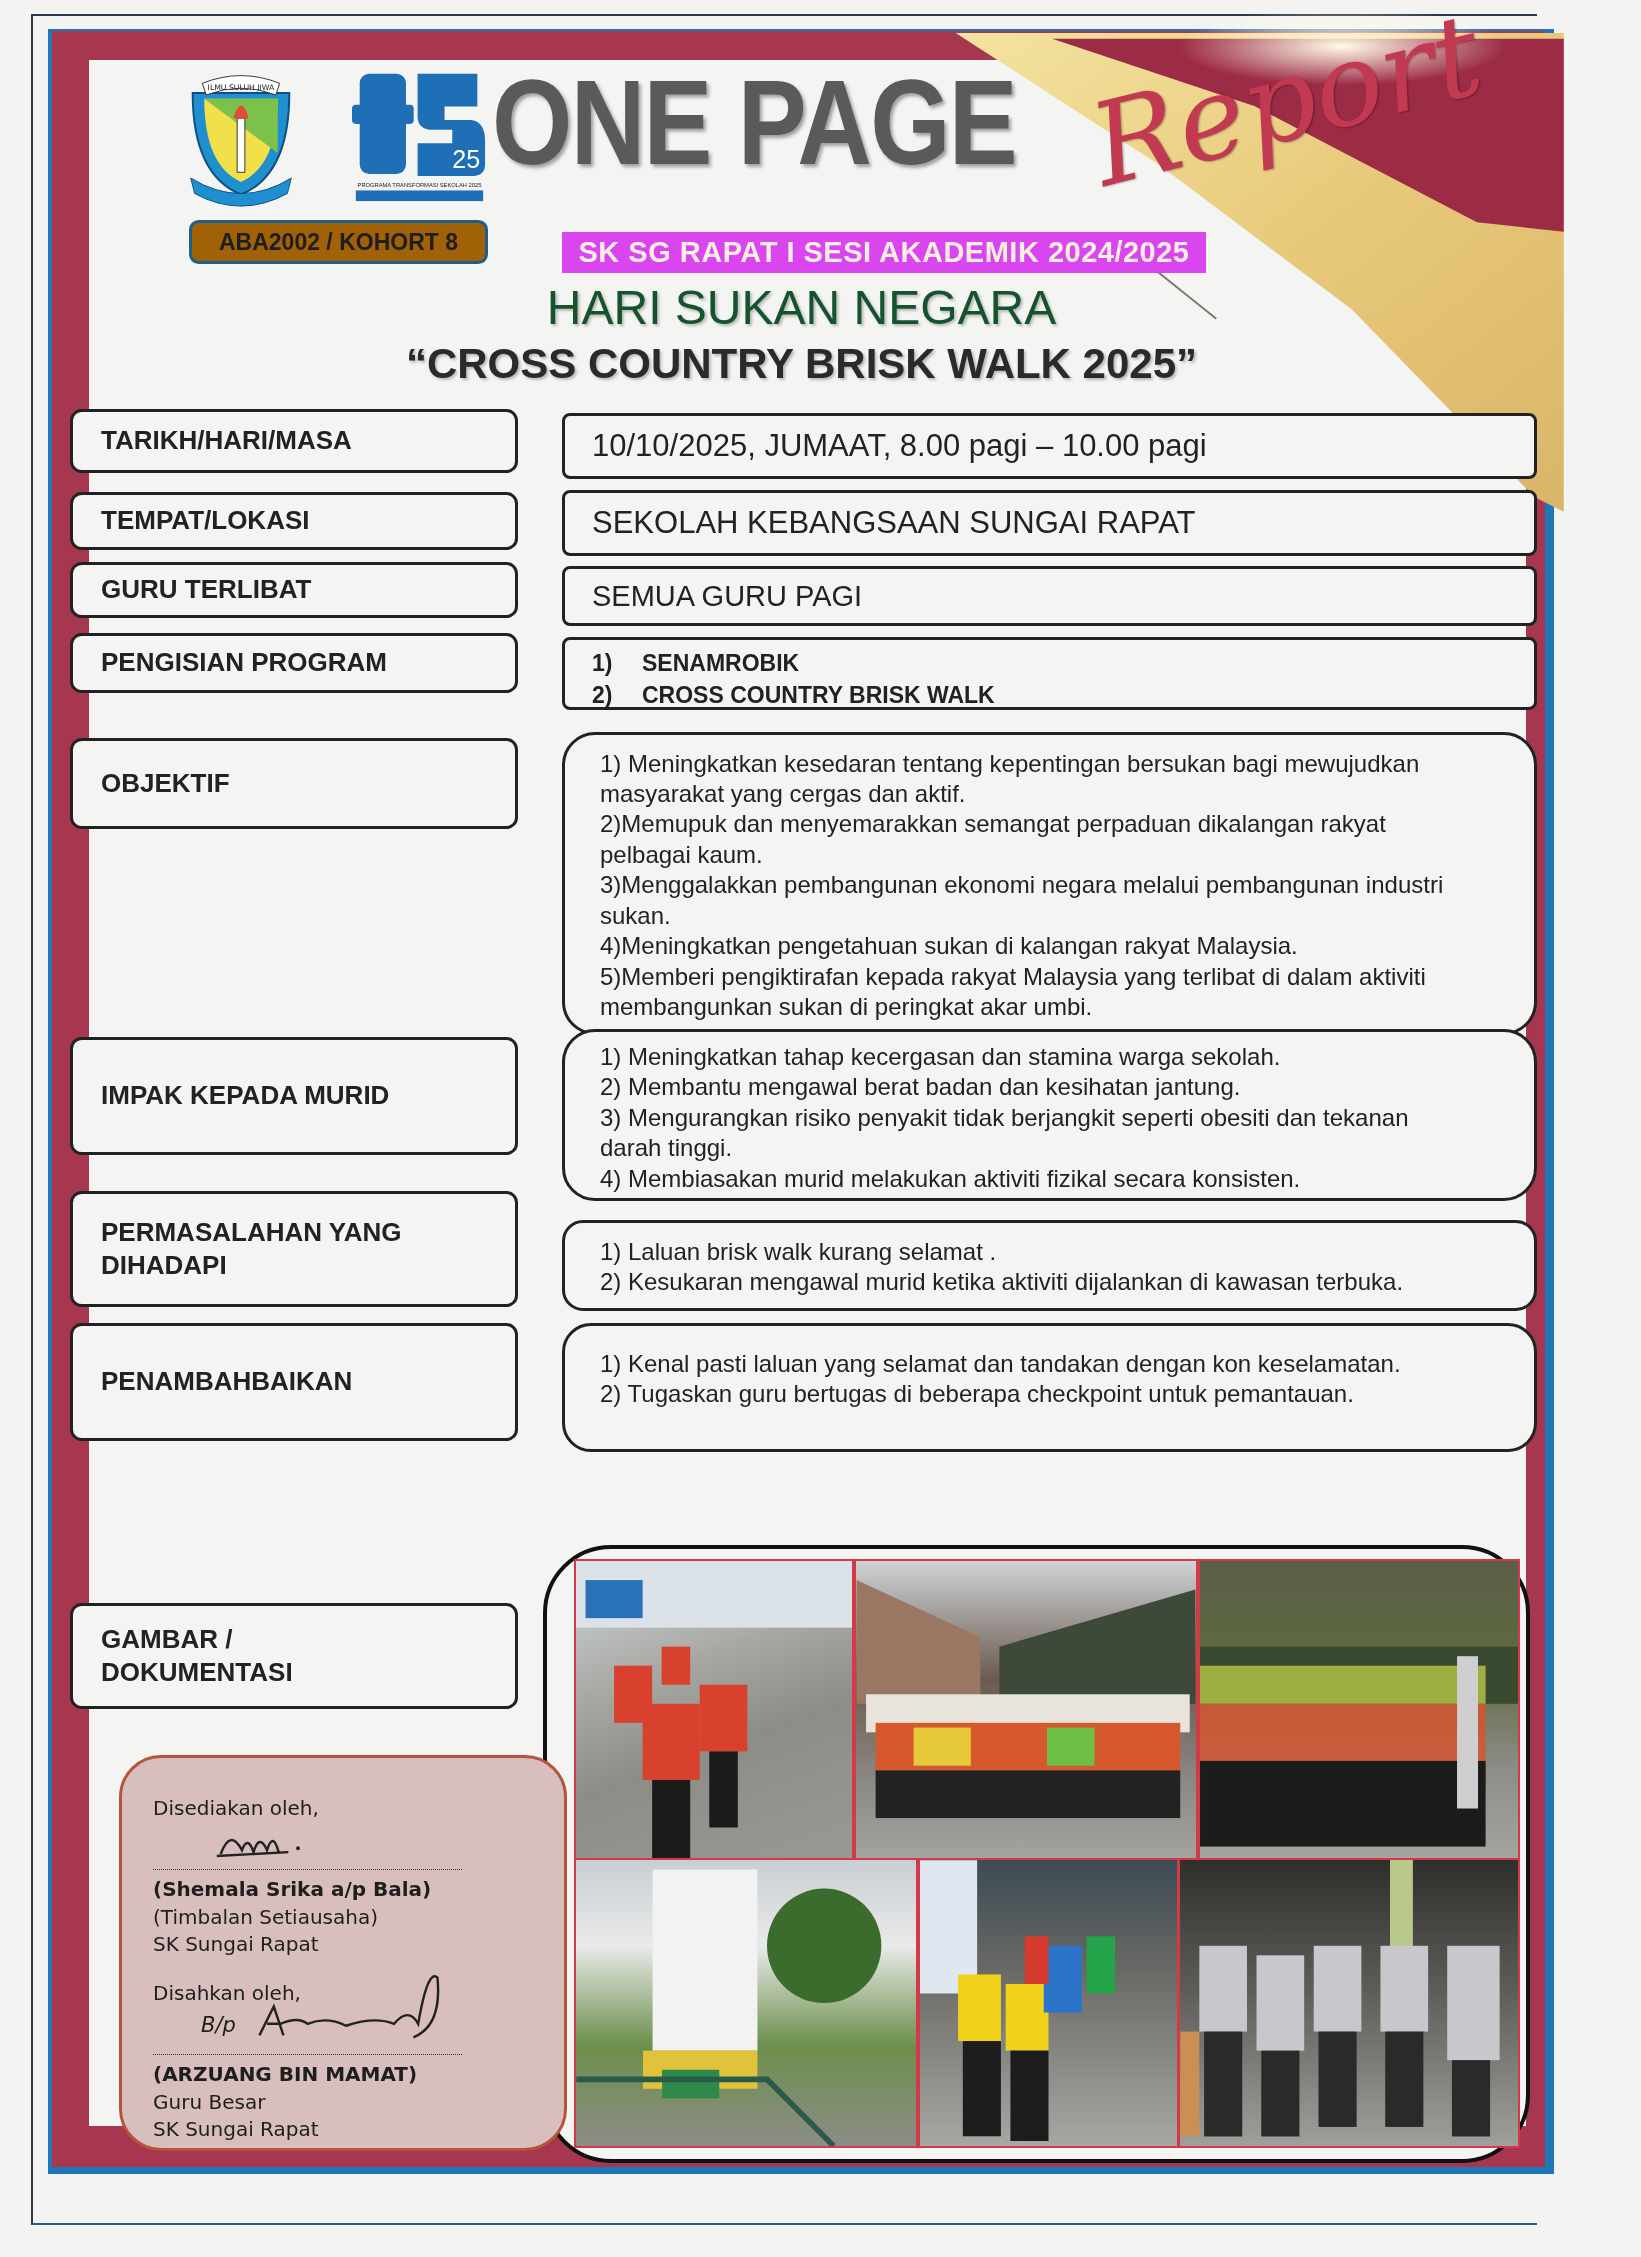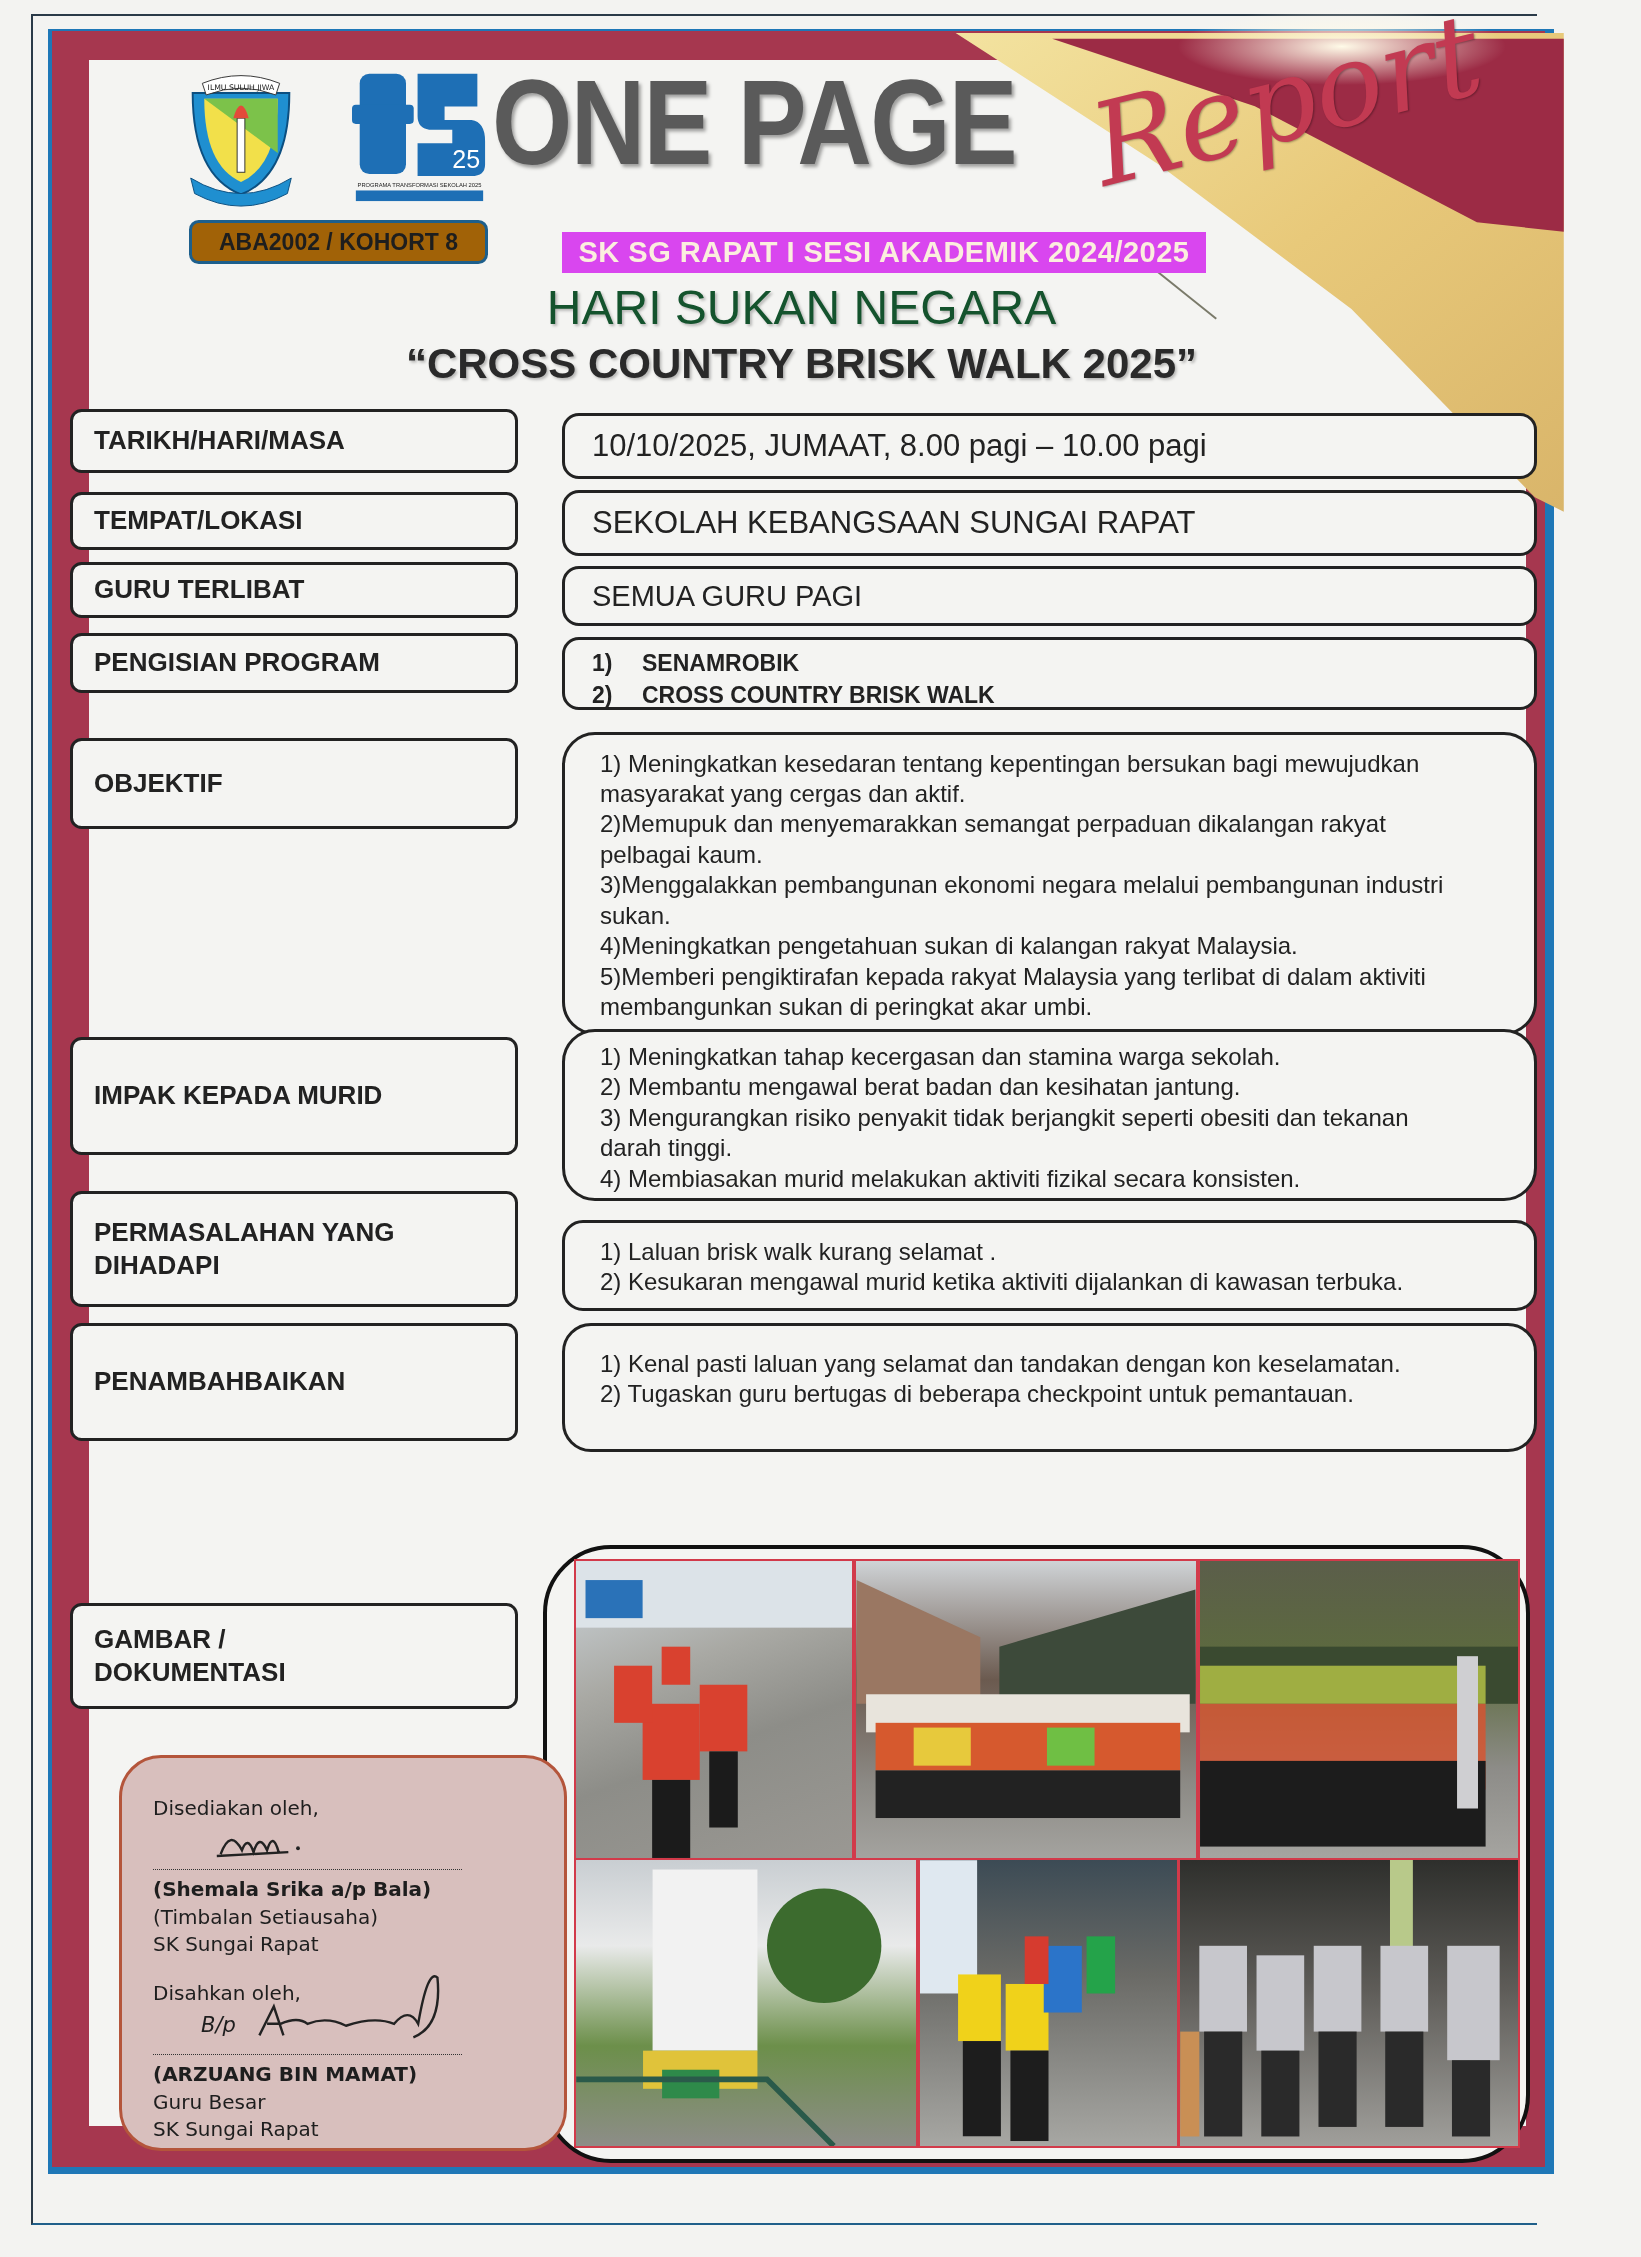--- a/index.html
+++ b/index.html
@@ -22,22 +22,22 @@
   #crest { left:183px; top:64px; width:116px; height:145px; }
   #ts-logo { left:352px; top:68px; width:135px; height:135px; }
   #one-page { left:492px; top:62px; font-family:"Liberation Sans", sans-serif; font-weight:bold; font-size:120px; letter-spacing:-1.9px; color:#5a5a5a; text-shadow:2.9px 2.9px 3.9px rgba(0,0,0,.35); transform:scaleX(0.86); transform-origin:left top; line-height:1; }
   #report-script { left:1081px; top:93px; font-family:"DejaVu Serif", serif; font-style:italic; font-size:114px; color:#c23a52; transform:rotate(-14deg); transform-origin:left top; line-height:1; text-shadow:1px 1px 1.9px rgba(0,0,0,.3); }
   #cohort-badge { left:189px; top:220px; width:299px; height:44px; border:3.9px solid #1d5f8c; border-radius:9.7px; background:#a16207; box-sizing:border-box; font-weight:bold; font-size:23px; display:flex; align-items:center; justify-content:center; color:#1e1e1e; }
   #session-bar { left:562px; top:232px; width:644px; height:41px; background:#d946ef; color:#fbeede; font-weight:bold; font-size:29px; display:flex; align-items:center; justify-content:center; letter-spacing:0.5px; }
   #title-1 { left:0; width:1603px; top:280px; text-align:center; font-size:48px; color:#14532d; text-shadow:1.9px 1.9px 2.9px rgba(0,0,0,.25); }
   #title-2 { left:0; width:1603px; top:340px; text-align:center; font-size:42px; font-weight:bold; color:#2a2a2a; text-shadow:1.9px 1.9px 2.9px rgba(0,0,0,.25); }
 
   
-  .lbl { position:absolute; left:70px; width:448px; background:#f4f4f2; border:3.9px solid #222; border-radius:11.6px; box-sizing:border-box; font-weight:bold; font-size:26px; display:flex; align-items:center; padding-left:21px; line-height:1.28; }
-  .val { position:absolute; left:562px; width:975px; background:#f4f4f2; border:3.9px solid #222; border-radius:17px; box-sizing:border-box; font-size:29px; padding-left:27px; display:flex; align-items:center; }
+  .lbl { position:absolute; left:70px; width:448px; background:#f4f4f2; border:3.9px solid #222; border-radius:11.6px; box-sizing:border-box; font-weight:bold; font-size:26px; display:flex; align-items:center; padding-left:28px; line-height:1.28; }
+  .val { position:absolute; left:562px; width:975px; background:#f4f4f2; border:3.9px solid #222; border-radius:8px; box-sizing:border-box; font-size:29px; padding-left:27px; display:flex; align-items:center; }
   .val.rich { border-radius:33px; display:block; padding:13.5px 27px 9.7px 35px; font-size:24px; line-height:1.27; }
   .val .line { display:block; }
   .prog { display:block; font-weight:bold; font-size:23px; padding-top:5.8px; }
   .prog span.num { display:inline-block; width:50px; }
 
   
   #photo-panel { left:543px; top:1545px; width:987px; height:618px; background:#f4f4f2; border:4.8px solid #111; border-radius:68px 68px 68px 68px; box-sizing:border-box; }
   .photo { position:absolute; border:2.9px solid #d23a4a; box-sizing:border-box; overflow:hidden; }
 
   

